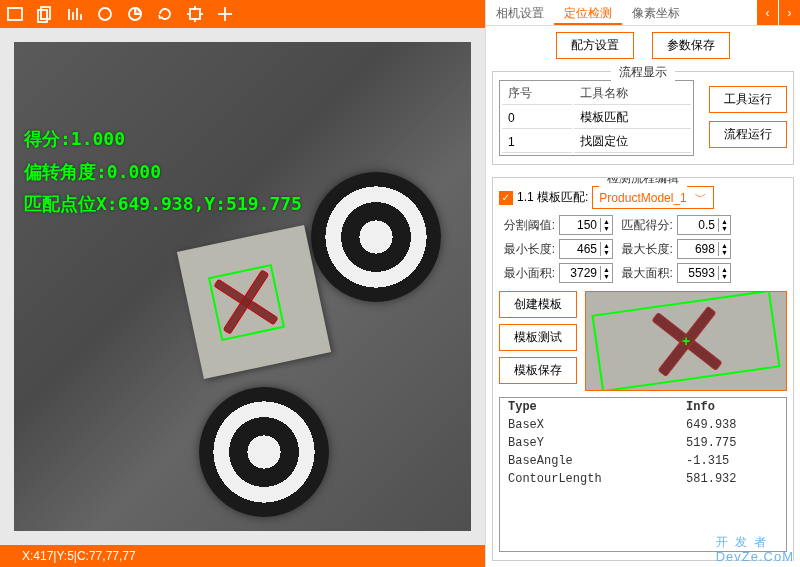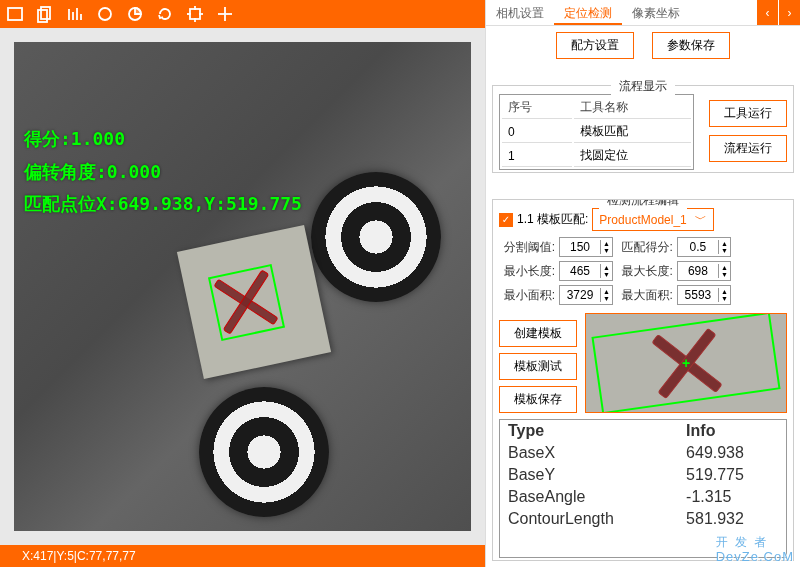--- a/index.html
+++ b/index.html
@@ -28,48 +28,48 @@
 .status{height:22px;background:#ff6600;color:#fff;display:flex;align-items:center;padding:0 22px;font-size:12px}
 .right{flex:1;display:flex;flex-direction:column;border-left:1px solid #ddd}
 .tabs{display:flex;height:26px;border-bottom:1px solid #ddd}
 .tab{padding:5px 10px;color:#666;cursor:pointer}
 .tab.active{color:#ff6600;border-bottom:2px solid #ff6600}
 .tab-arrows{margin-left:auto;display:flex}
 .arrow{width:22px;background:#ff6600;color:#fff;display:flex;align-items:center;justify-content:center;border-left:1px solid #fff;cursor:pointer}
 .panel{flex:1;padding:6px;overflow:hidden;display:flex;flex-direction:column;gap:6px}
 .row2btn{display:flex;gap:18px;justify-content:center}
 .btn{border:1px solid #ff6600;background:#fff;padding:4px 14px;cursor:pointer;white-space:nowrap}
-.fs{border:1px solid #ccc;position:relative;padding:8px 6px 2px;margin-top:20px}
+.fs{border:1px solid #ccc;position:relative;padding:8px 6px 8px;margin-top:6px}
 .fs>.lg{position:absolute;top:-8px;left:50%;transform:translateX(-50%);background:#fff;padding:0 8px;color:#333}
 .flow{display:flex;gap:15px}
 .tbl{flex:1;border:1px solid #999}
 .tbl th,.tbl td{border-bottom:1px solid #ddd;padding:2px 6px;text-align:left;font-weight:normal}
 .tbl th{color:#444}
 .side-btns{display:flex;flex-direction:column;gap:8px;padding-top:6px}
 .chk-row{display:flex;align-items:center;gap:4px;margin-bottom:6px}
 .chk{width:14px;height:14px;background:#ff6600;display:flex;align-items:center;justify-content:center;color:#fff;font-size:10px}
 .sel{border:1px solid #ff6600;color:#ff6600;padding:2px 6px;display:flex;align-items:center;gap:8px;cursor:pointer}
 .param-row{display:flex;align-items:center;gap:4px;margin-bottom:4px}
 .param-row label{width:56px;text-align:right;color:#333}
 .spin{display:flex;align-items:center;border:1px solid #999}
-.spin input{width:40px;border:none;padding:2px 3px;text-align:center}
+.spin input{width:40px;border:none;padding:2px 3px;text-align:right}
 .spin .ud{display:flex;flex-direction:column;border-left:1px solid #999}
 .spin .ud span{font-size:7px;line-height:7px;padding:0 2px;cursor:pointer}
-.tpl-area{display:flex;gap:8px;align-items:flex-end}
+.tpl-area{display:flex;gap:8px;align-items:flex-start}
 .tpl-btns{display:flex;flex-direction:column;gap:6px}
 .tpl-prev{flex:1;height:100px;border:1px solid #ff6600;background:#b5b5ad;position:relative;overflow:hidden}
 .tpl-prev .pg{position:absolute;inset:10px;border:2px solid #00ff00;transform:rotate(-8deg)}
 .tpl-prev .px{position:absolute;left:50%;top:50%}
 .tpl-prev .px::before,.tpl-prev .px::after{content:"";position:absolute;left:-40px;top:-5px;width:80px;height:9px;background:#7a3030;border:1px solid #a03030;border-radius:3px}
 .tpl-prev .px::before{transform:rotate(38deg)}
 .tpl-prev .px::after{transform:rotate(-52deg)}
 .tpl-prev .pc{position:absolute;left:50%;top:50%;color:#00ff00;transform:translate(-50%,-50%);font-size:14px;font-weight:bold}
 .info-tbl{border:1px solid #999;flex:1;overflow:auto}
 .info-tbl table{width:100%;border-collapse:collapse}
-.info-tbl th,.info-tbl td{padding:2px 8px;text-align:left;font-family:Liberation Sans, sans-serif;font-size:16px;color:#333}
+.info-tbl th,.info-tbl td{padding:2px 8px;text-align:left;font-family:Liberation Mono, monospace;font-size:12px;color:#333}
 .info-tbl th{font-weight:bold}
 .watermark{position:absolute;right:6px;bottom:4px;font-size:22px;font-family:Arial;font-weight:normal;color:#6db4e8;letter-spacing:2px;text-shadow:1px 1px 0 #fff;pointer-events:none;line-height:1}
 .watermark .sm{font-size:13px;display:block;text-align:center;letter-spacing:1px}
 </style>
 </head>
 <body>
 
 <div class="app">
   <div class="left">
     <div class="toolbar">

